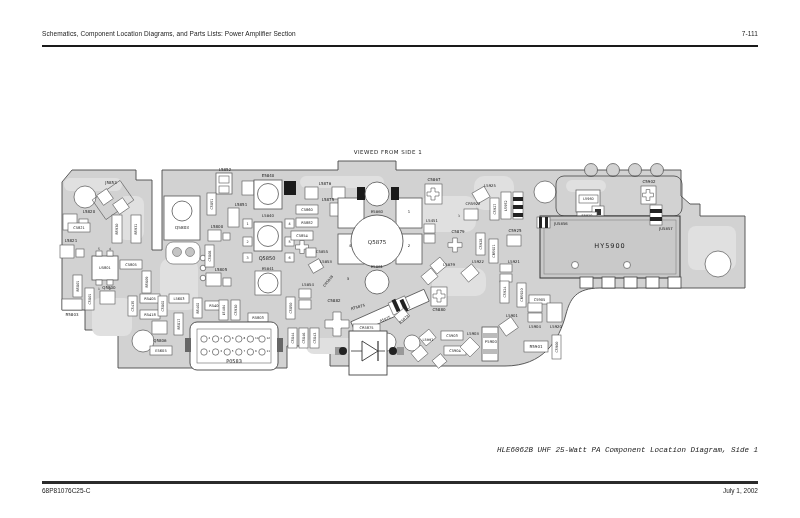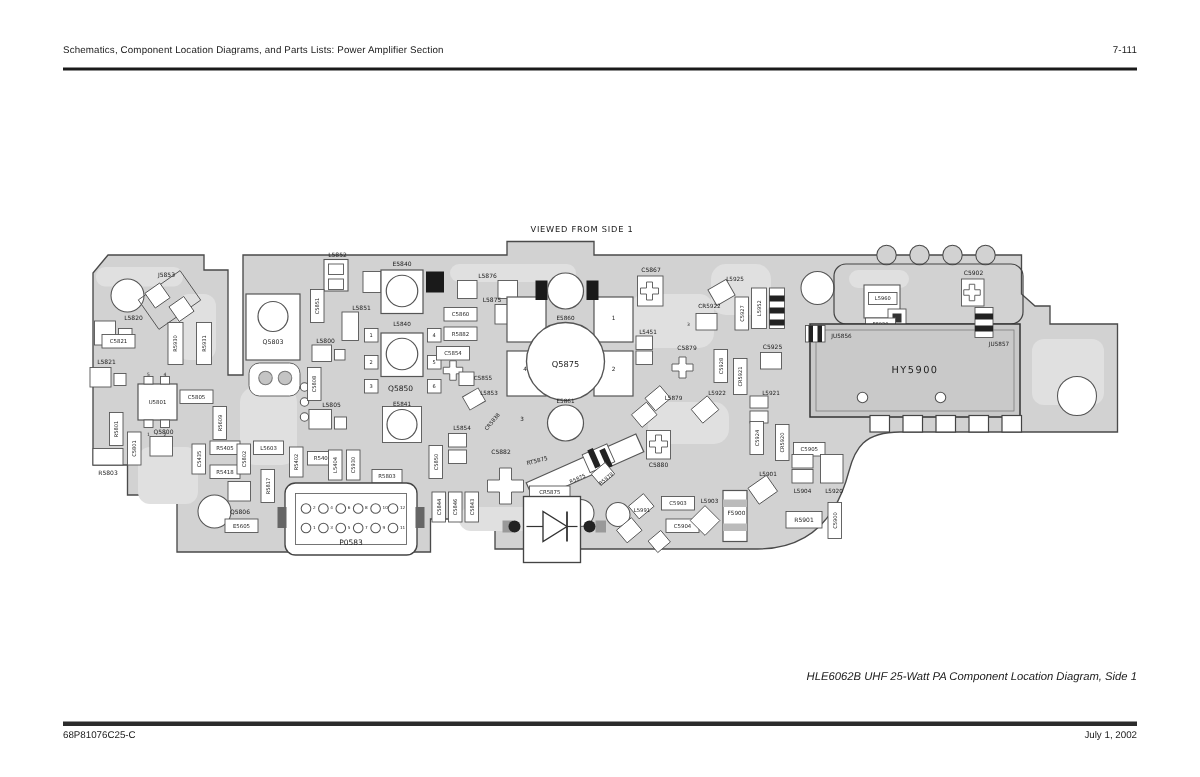--- a/index.html
+++ b/index.html
@@ -4,21 +4,21 @@
 <style>
   html,body{margin:0;padding:0;background:#ffffff;}
   .page{position:relative;width:800px;height:518px;background:#ffffff;overflow:hidden;
         font-family:"Liberation Sans","DejaVu Sans",sans-serif;color:#1a1a1a;}
   .header{position:absolute;left:42px;right:42px;top:30px;display:flex;
           justify-content:space-between;font-size:6.5px;letter-spacing:0.1px;}
   .header-rule{position:absolute;left:42px;right:42px;top:45px;height:2px;background:#1a1a1a;}
   .footer-rule{position:absolute;left:42px;right:42px;top:481px;height:2.5px;background:#2b2b2b;}
   .footer{position:absolute;left:42px;right:42px;top:487px;display:flex;
           justify-content:space-between;font-size:6.5px;}
-  .caption{position:absolute;right:42px;top:446px;font-size:7.5px;font-style:italic;}
+  .caption{position:absolute;right:42px;top:446px;font-size:7.5px;font-style:italic;font-family:Liberation Mono, monospace;}
   svg.board{position:absolute;left:0;top:0;}
   svg.board text{font-family:"DejaVu Sans","Liberation Sans",sans-serif;}
 </style>
 </head>
 <body>
 
 <div class="page">
 
   <div class="header">
     <span>Schematics, Component Location Diagrams, and Parts Lists: Power Amplifier Section</span>

